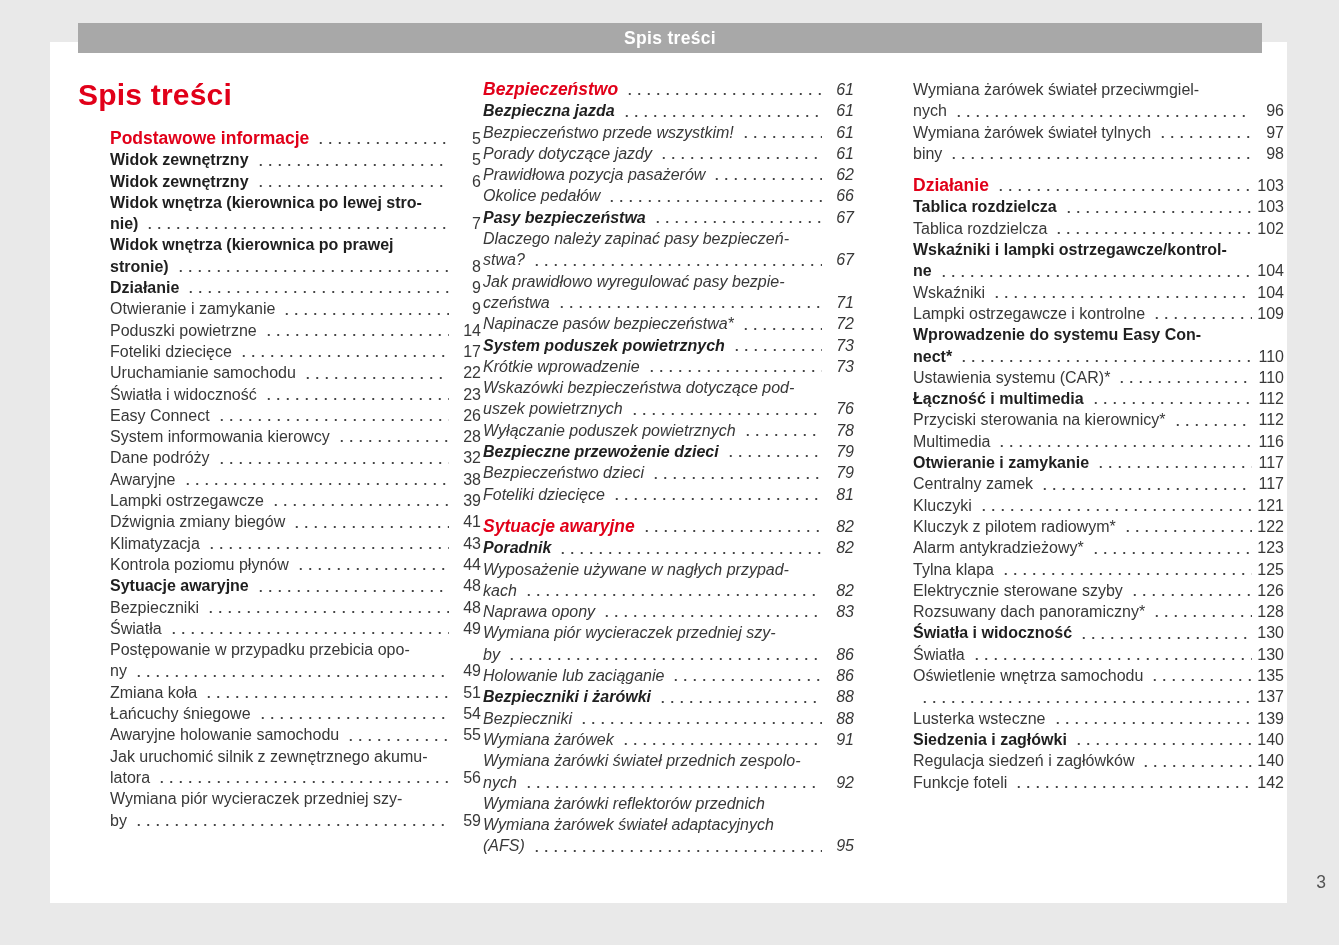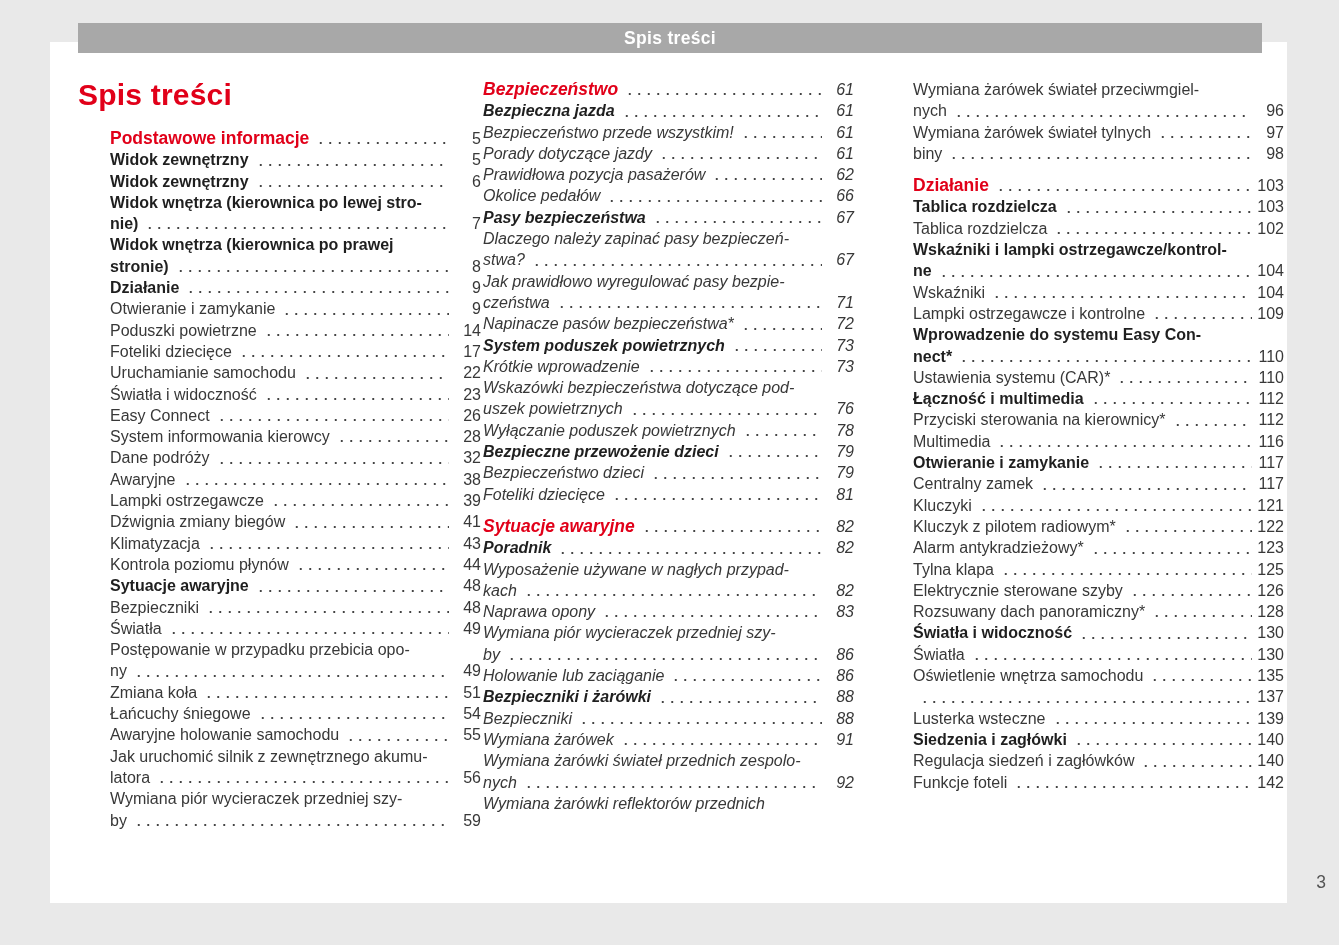--- a/index.html
+++ b/index.html
@@ -489,20 +489,28 @@
       <div class="line">Wymiana żarówki świateł przednich zespolo-</div>
       <div class="line last">
         <span class="lbl">nych</span>
         <span class="dots"></span>
         <span class="pg">92</span>
       </div>
     </div>
     <div class="entry normal">
       <div class="line">Wymiana żarówki reflektorów przednich</div>
     </div>
+    <div class="entry normal">
+      <div class="line">Wymiana żarówek świateł adaptacyjnych</div>
+      <div class="line last">
+        <span class="lbl">(AFS)</span>
+        <span class="dots"></span>
+        <span class="pg">95</span>
+      </div>
+    </div>
   </div>
 <div class="toc-col" id="col3">
     <div class="entry normal">
       <div class="line">Wymiana żarówek świateł przeciwmgiel-</div>
       <div class="line last">
         <span class="lbl">nych</span>
         <span class="dots"></span>
         <span class="pg">96</span>
       </div>
     </div>

